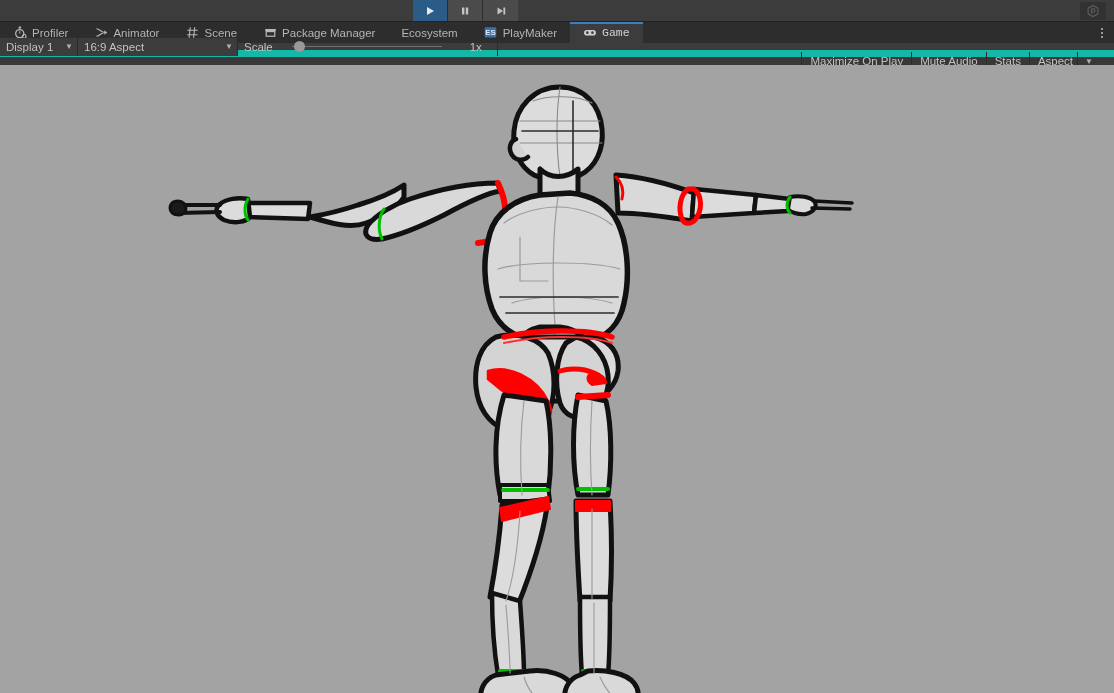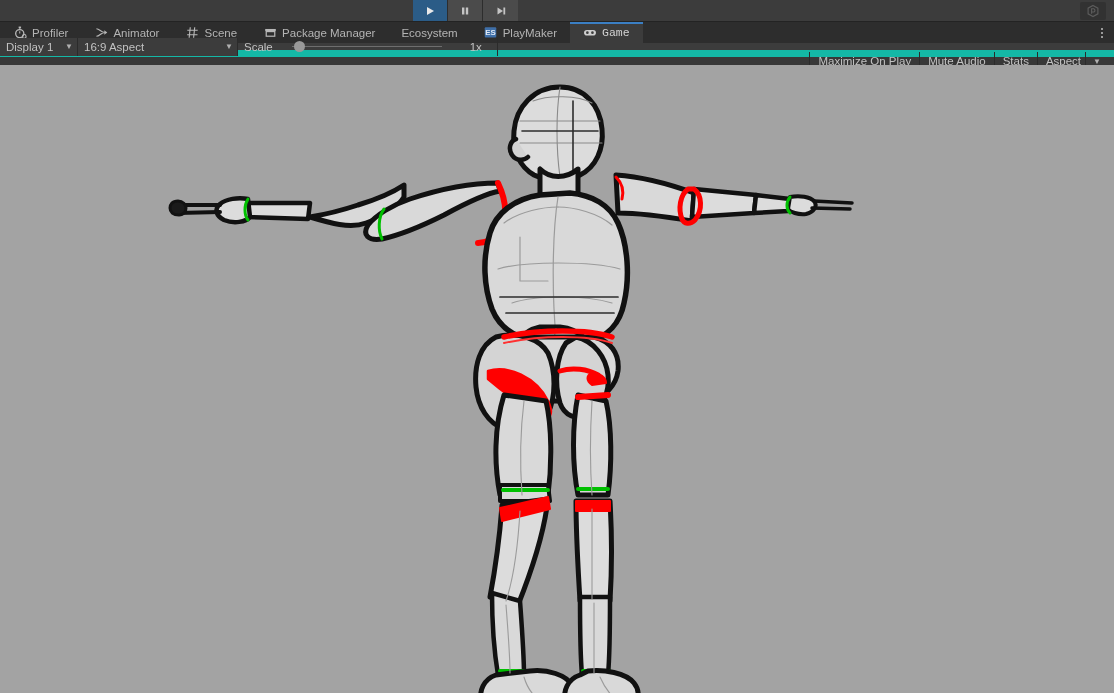--- a/index.html
+++ b/index.html
@@ -80,21 +80,21 @@
   }
   .scale-label { color: #c2c2c2; }
   .slider { position: relative; width: 150px; height: 14px; display: flex; align-items: center; }
   .slider .track { position: absolute; left: 0; right: 0; height: 1px; background: #6e6e6e; }
   .slider .knob {
     position: absolute; left: 2px; width: 11px; height: 11px; border-radius: 50%;
     background: #999999; cursor: pointer;
   }
   .scale-val { width: 30px; text-align: center; color: #c2c2c2; }
 
-  .opt-right { margin-left: auto; display: flex; align-items: flex-start; height: 18px; padding-right: 8px; margin-top: 29px; }
+  .opt-right { margin-left: auto; display: flex; align-items: flex-start; height: 18px; padding-right: 16px; margin-top: 29px; }
   .optbtn {
     height: 18px; display: flex; align-items: center; padding: 0 8px;
     border-left: 1px solid #2b2b2b; color: #c2c2c2; cursor: pointer; white-space: nowrap;
   }
   .optbtn.gizmos { padding-right: 4px; }
   .gizmo-caret { padding: 0 5px 0 7px; border-left: 1px solid #2b2b2b; height: 18px;
                  display: flex; align-items: center; color: #b0b0b0; font-size: 8px; cursor: pointer; }
 
   
   .viewport {

